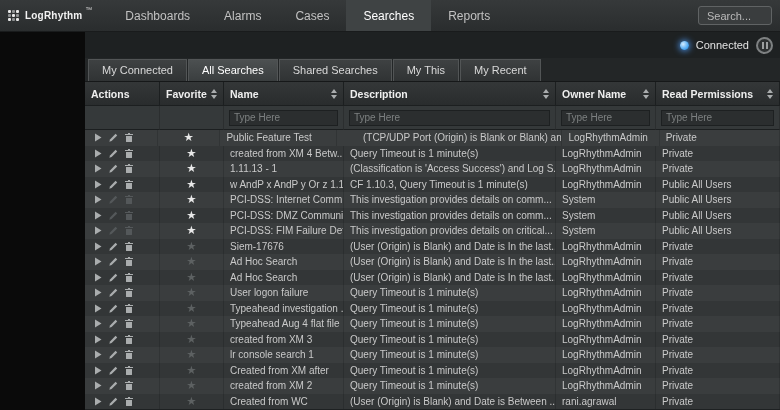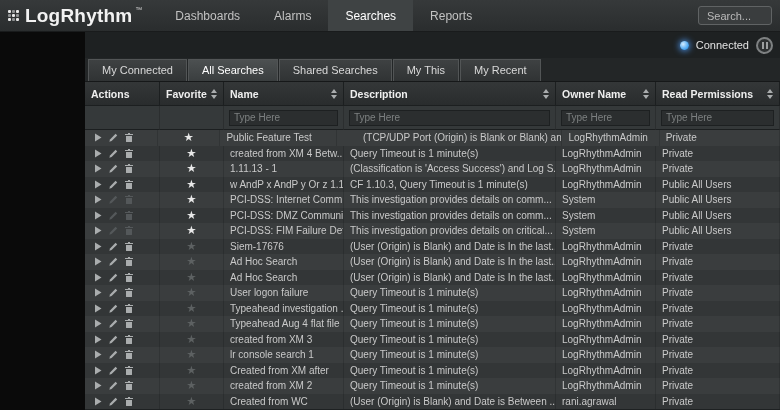--- a/index.html
+++ b/index.html
@@ -15,21 +15,21 @@
   .navbar {
     position: absolute; top: 0; left: 0; right: 0; height: 32px;
     background: linear-gradient(#36393a, #2a2d2e);
     border-bottom: 1px solid #191b1c;
     display: flex; align-items: stretch;
   }
   .logo { display: flex; align-items: center; gap: 6px; padding: 0 16px 0 8px; color: #f2f2f2; cursor: pointer; }
   .logo-dots { display: grid; grid-template-columns: repeat(3, 3px); grid-auto-rows: 3px; gap: 1px; }
   .logo-dots i { background: #e9e9e9; border-radius: 1px; }
   .logo-dots i.dim { background: #8f9293; }
-  .logo-text { font-size: 19px; font-weight: bold; letter-spacing: .2px; }
+  .logo-text { font-size: 10px; font-weight: bold; letter-spacing: .2px; }
   .logo-tm { font-size: 7px; align-self: flex-start; margin: 6px 0 0 -3px; color: #cfcfcf; }
   .nav-item { line-height: 32px; padding: 0 17px; font-size: 12px; color: #c2c2c2; cursor: pointer; }
   .nav-item.active { background: #3f4344; color: #ffffff; }
   .search-btn {
     margin-left: auto; align-self: center; margin-right: 8px;
     width: 74px; height: 19px; padding: 0 8px;
     background: #3a3d3e; border: 1px solid #606364; border-radius: 3px;
     color: #b9b9b9; font-size: 11px; text-align: left; font-family: inherit; cursor: pointer;
   }
 
@@ -121,20 +121,21 @@
           <i></i>
           <i class="dim"></i>
           <i></i>
       </span>
       <span class="logo-text">LogRhythm</span>
       <span class="logo-tm">™</span>
     </div>
     <nav class="nav-items" id="nav-items" style="display:flex">
         <div class="nav-item">Dashboards</div>
         <div class="nav-item">Alarms</div>
+        <div class="nav-item">Cases</div>
         <div class="nav-item active">Searches</div>
         <div class="nav-item">Reports</div>
       </nav>
     <button class="search-btn">Search...</button>
   </div>
 
   <div class="left-strip"></div>
 
   <div class="main">
     <div class="subbar">

